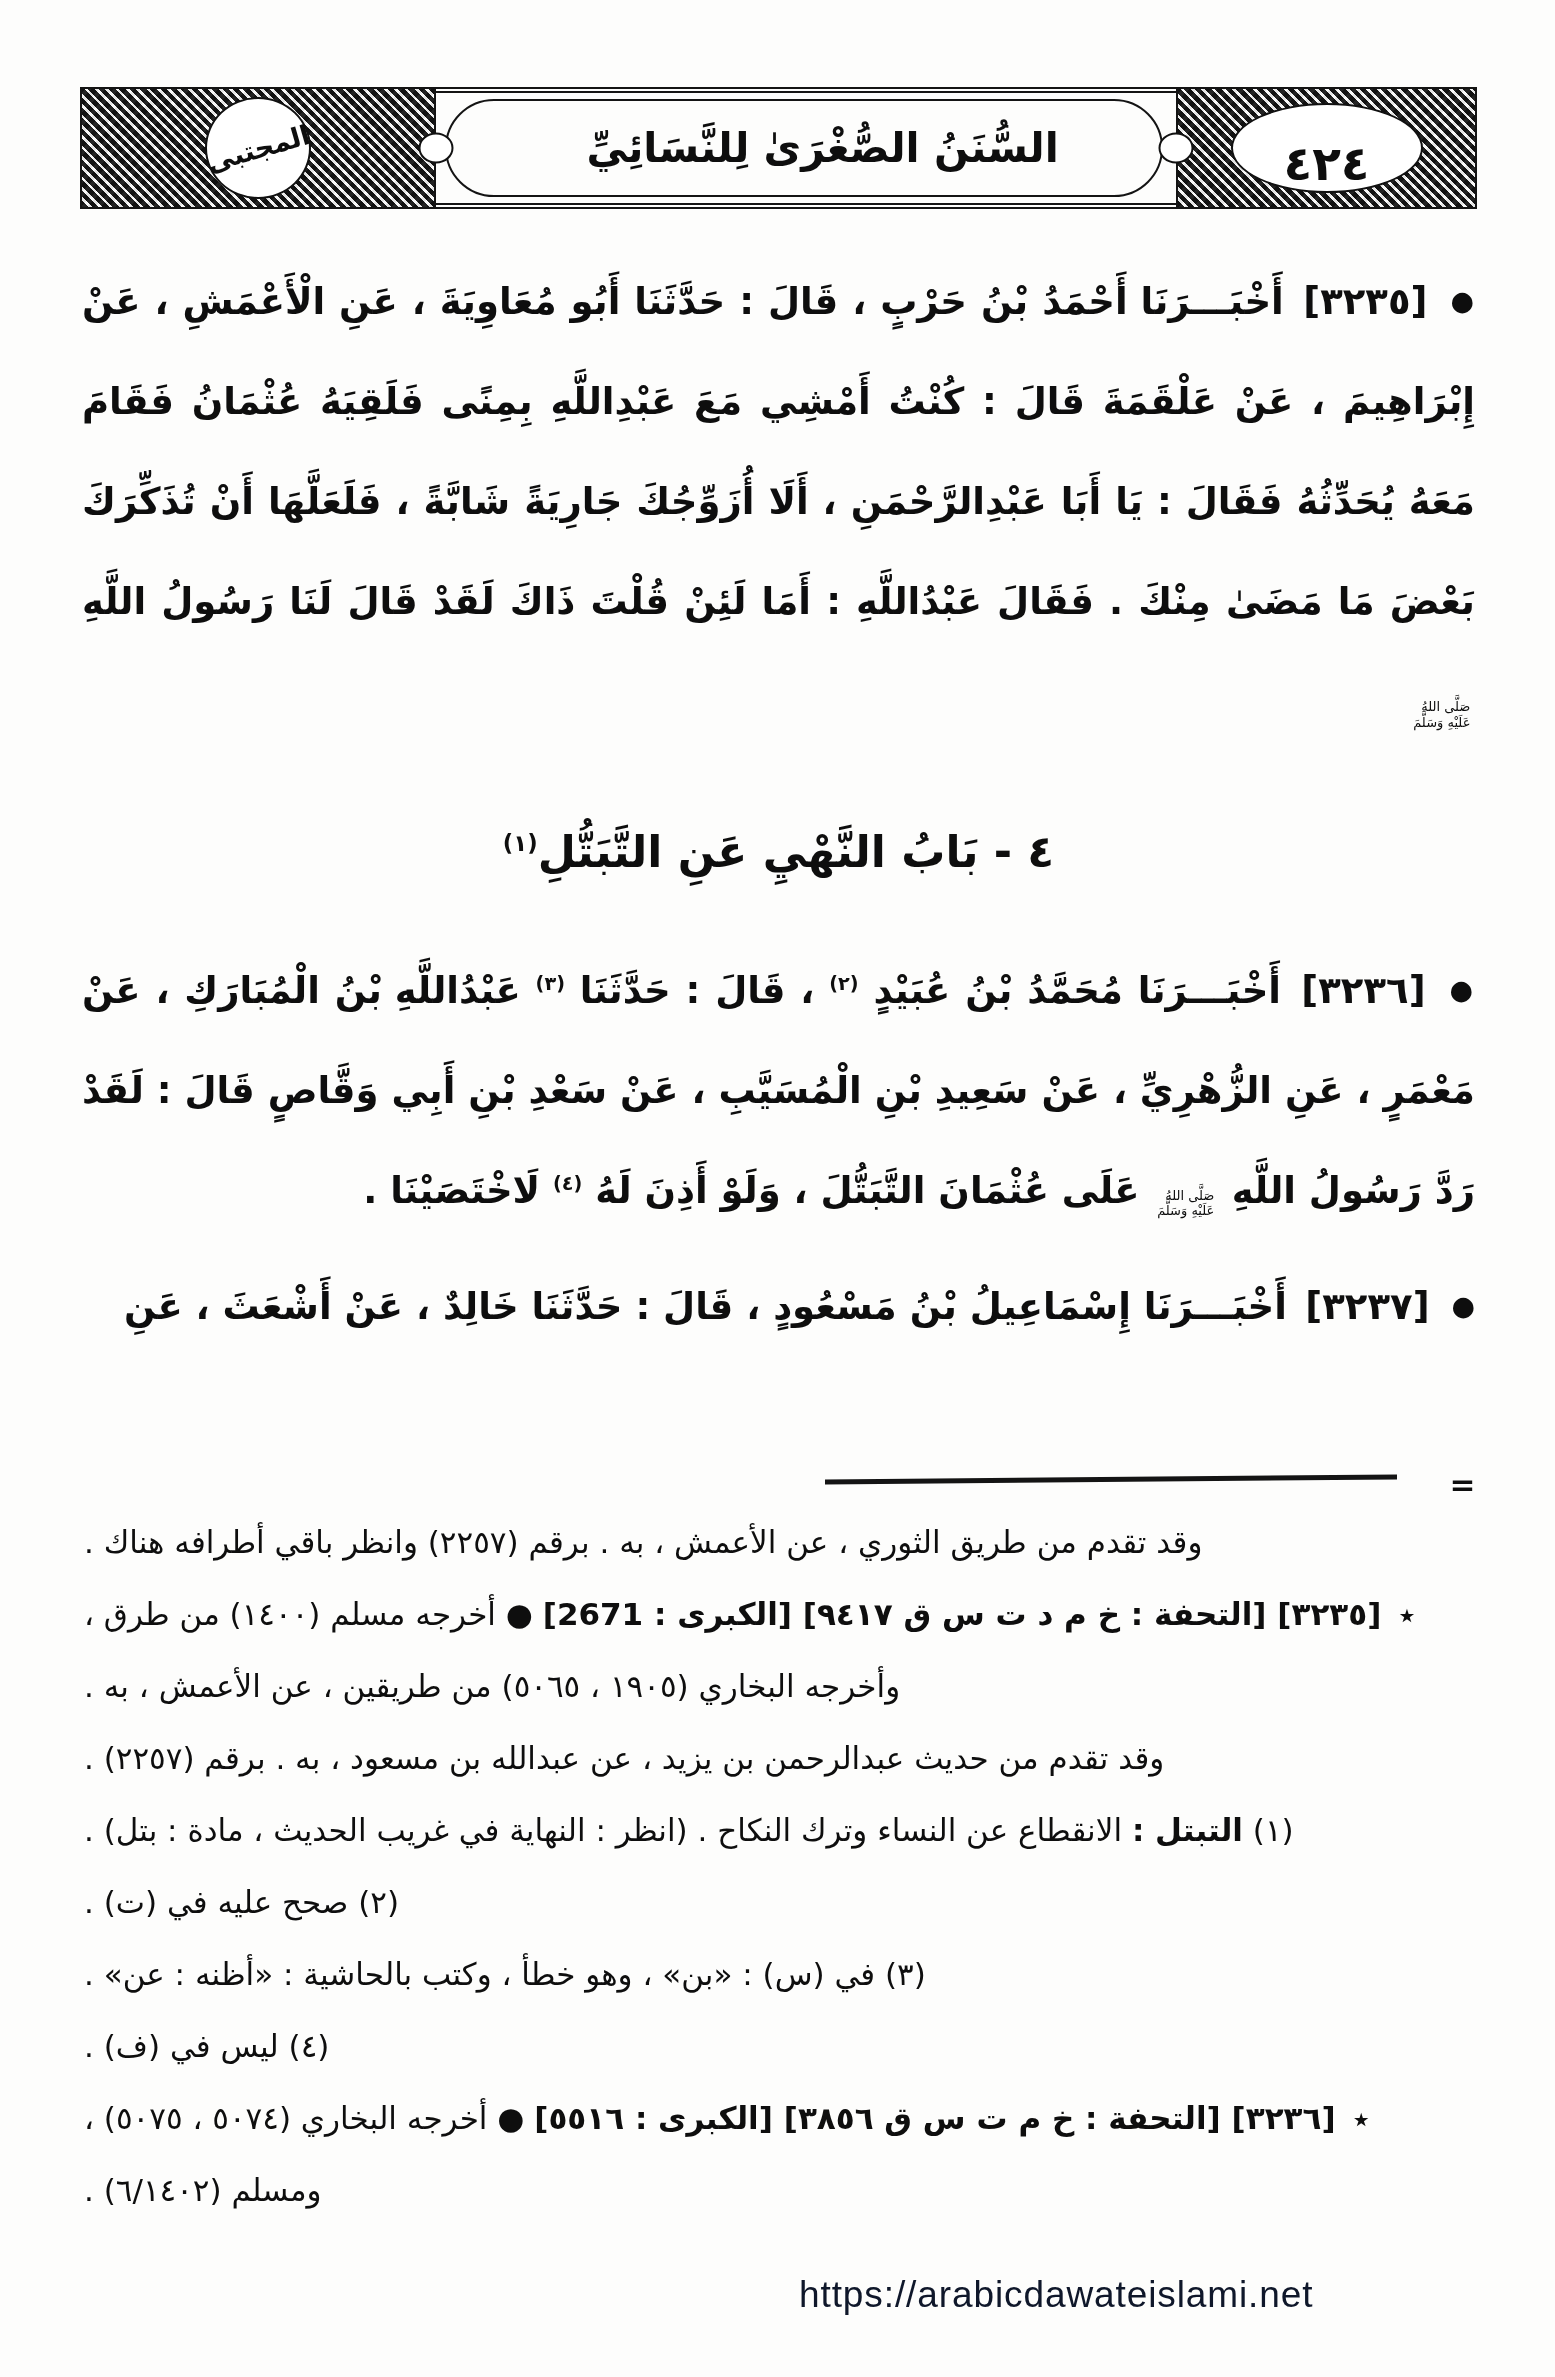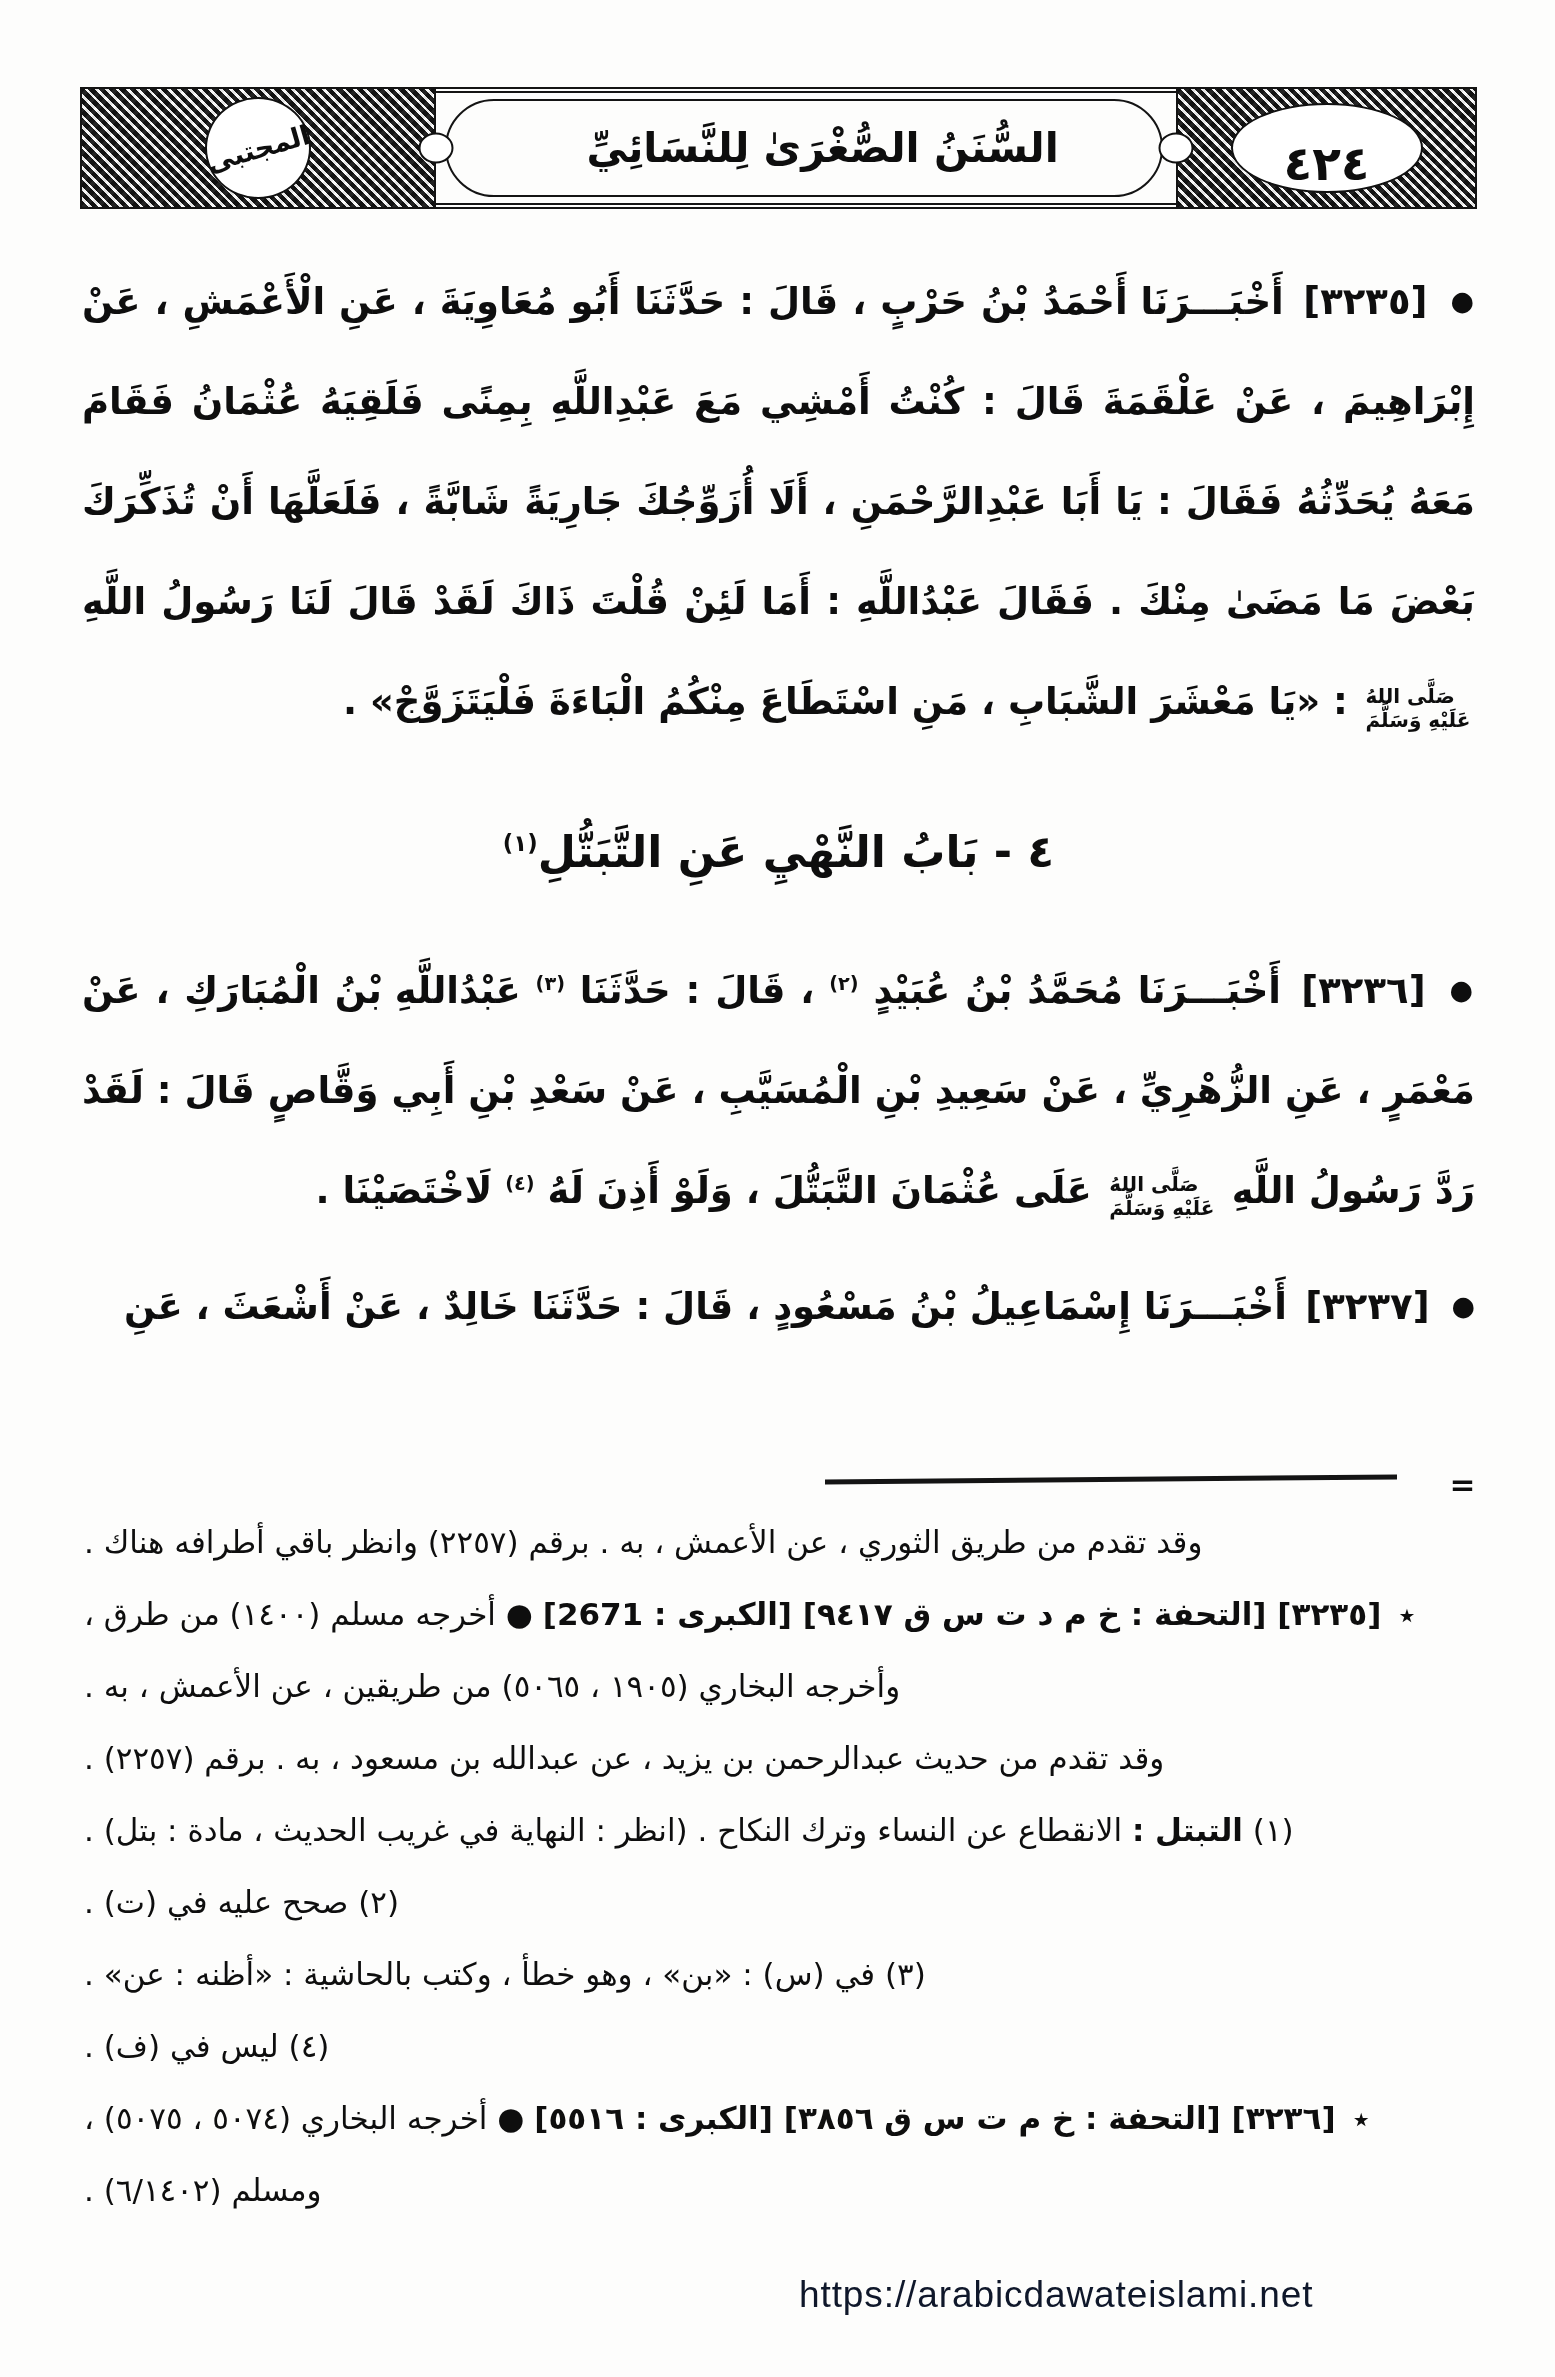--- a/index.html
+++ b/index.html
@@ -50,22 +50,22 @@
   .matn{
     position:absolute;left:82px;top:252px;width:1393px;
     direction:rtl;text-align:justify;text-justify:inter-word;
     font-size:37px;font-weight:bold;line-height:100px;
   }
   .hadith{margin:0 0 16.4px 0;}
   .bullet{font-size:27px;line-height:0;vertical-align:3.6px;margin-left:9px;}
   .hnum{margin-left:5.5px;}
   sup.fnref{font-size:0.52em;vertical-align:super;line-height:0;font-weight:bold;}
   .saw{
-    display:inline-block;vertical-align:-12.8px;text-align:left;
-    font-size:20px;font-weight:bold;line-height:1.2;margin:0 4.6px;
+    display:inline-block;vertical-align:-12.8px;text-align:right;
+    font-size:13px;font-weight:normal;line-height:1.2;margin:0 4.6px;
   }
   .saw span{display:block;}
   .bab{
     text-align:center;font-size:44px;font-weight:bold;
     margin:69px 0 58px 0;line-height:1.4;
   }
   
   .fn-sep{
     position:absolute;left:825px;top:1477px;width:572px;height:4.6px;
     background:#141414;transform:rotate(-0.5deg);
@@ -119,21 +119,20 @@
     <div class="junction-dot j2"></div>
   </header>
 
   <main class="matn">
 
     <p class="hadith">
       <span class="bullet">●</span>
       <span class="hnum">[٣٢٣٥]</span>
       <span>أَخْبَـــرَنَا أَحْمَدُ بْنُ حَرْبٍ ، قَالَ : حَدَّثَنَا أَبُو مُعَاوِيَةَ ، عَنِ الْأَعْمَشِ ، عَنْ إِبْرَاهِيمَ ، عَنْ عَلْقَمَةَ قَالَ : كُنْتُ أَمْشِي مَعَ عَبْدِاللَّهِ بِمِنًى فَلَقِيَهُ عُثْمَانُ فَقَامَ مَعَهُ يُحَدِّثُهُ فَقَالَ : يَا أَبَا عَبْدِالرَّحْمَنِ ، أَلَا أُزَوِّجُكَ جَارِيَةً شَابَّةً ، فَلَعَلَّهَا أَنْ تُذَكِّرَكَ بَعْضَ مَا مَضَىٰ مِنْكَ . فَقَالَ عَبْدُاللَّهِ : أَمَا لَئِنْ قُلْتَ ذَاكَ لَقَدْ قَالَ لَنَا رَسُولُ اللَّهِ</span>
       <span class="saw"><span>صَلَّى اللهُ</span><span>عَلَيْهِ وَسَلَّمَ</span></span>
-      <span>: «يَا مَعْشَرَ الشَّبَابِ ، مَنِ اسْتَطَاعَ مِنْكُمُ الْبَاءَةَ فَلْيَتَزَوَّجْ» .</span>
     </p>
 
     <h2 class="bab">
       <span>٤ - بَابُ النَّهْيِ عَنِ التَّبَتُّلِ</span><sup class="fnref">(١)</sup>
     </h2>
 
     <p class="hadith">
       <span class="bullet">●</span>
       <span class="hnum">[٣٢٣٦]</span>
       <span>أَخْبَـــرَنَا مُحَمَّدُ بْنُ عُبَيْدٍ</span>

